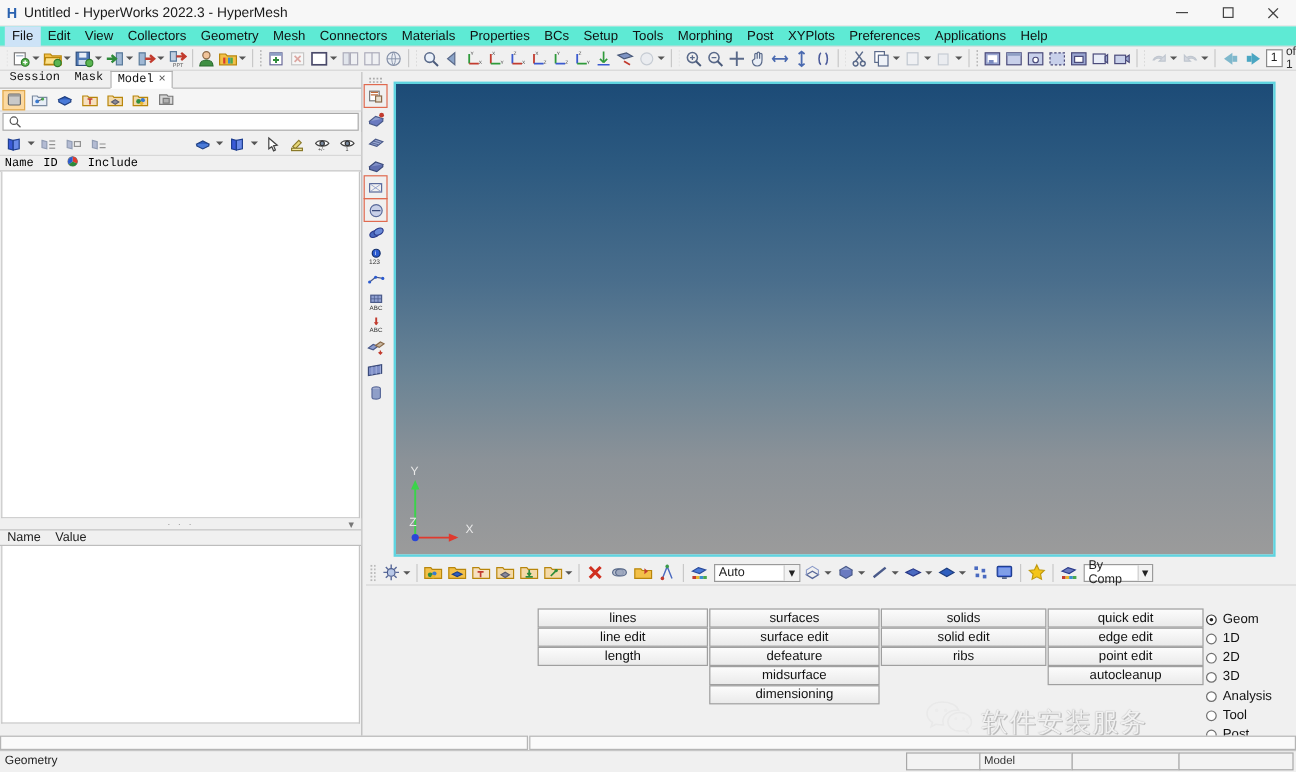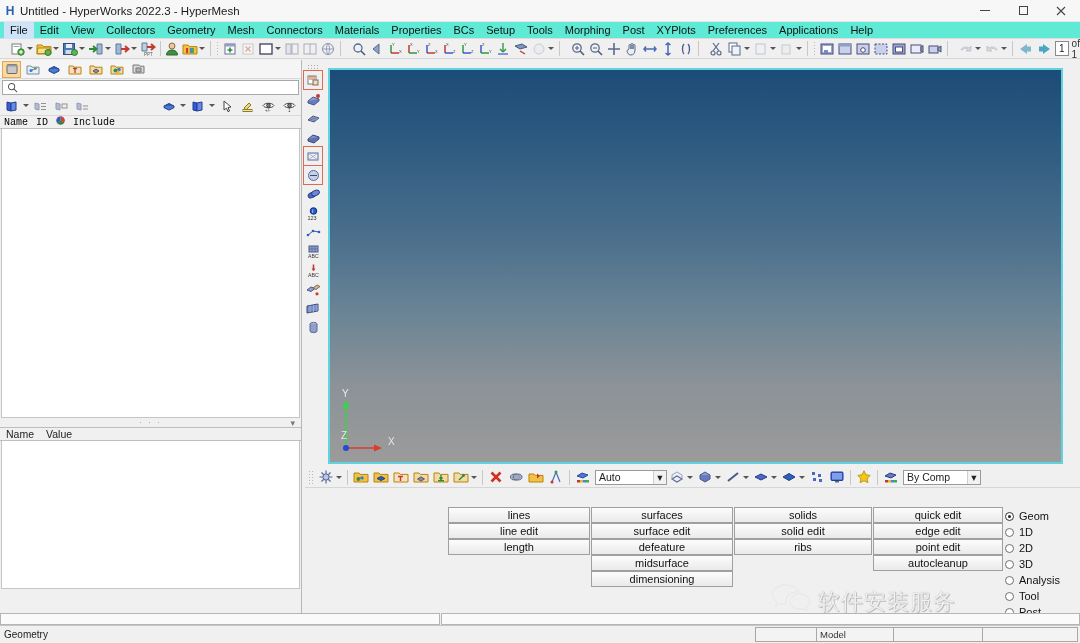--- a/index.html
+++ b/index.html
@@ -533,20 +533,27 @@
           <path d="M7 2l7 5-7 5z" fill="#4aa6c2"></path>
           <rect x="3" y="4.5" width="4" height="5" fill="#4aa6c2"></rect>
         </svg>
     </div>
     <div class="pagebox">1</div>
     <div class="pagelbl">of 1</div>
   </div>
 
   <div class="left-panel">
 
+    <div class="tabs">
+      <div class="tab"><span>Session</span></div>
+      <div class="tab"><span>Mask</span></div>
+      <div class="tab active">
+        <span>Model</span><span class="x">×</span>
+      </div>
+    </div>
 
     <div class="browser-tools">
       <div class="btool sel">
         <svg width="14" height="14" viewBox="0 0 14 14">
             <rect x="2" y="2.5" width="10" height="9" rx="1" fill="#c9c9c9" stroke="#6a6a6a"></rect>
             <rect x="2" y="2.5" width="10" height="2" fill="#9a9a9a"></rect>
           </svg>
       </div>
       <div class="btool">
         <svg width="14" height="14" viewBox="0 0 14 14">
@@ -954,21 +961,21 @@
     <div class="tsep"></div>
     <div class="tbtn">
       <svg width="16" height="16" viewBox="0 0 16 16">
           <path d="M2 7l5-3 6 2-5 3z" fill="#6a7ac0" stroke="#2a3a8a"></path>
           <rect x="2" y="11" width="3" height="2.5" fill="#c23b2e"></rect>
           <rect x="5" y="11" width="3" height="2.5" fill="#e8b62c"></rect>
           <rect x="8" y="11" width="3" height="2.5" fill="#3a8fd0"></rect>
           <rect x="11" y="11" width="3" height="2.5" fill="#4aa84e"></rect>
         </svg>
     </div>
-    <div class="combo" style="width:78px; margin-left:2px;">
+    <div class="combo" style="width:58px; margin-left:2px;">
       <span>By Comp</span>
       <span class="cb-arrow">▾</span>
     </div>
   </div>
 
   <div class="panel">
 
 
     <div class="pcol" style="left:143px; width:142px;">
       <div class="pbtn">lines</div>

